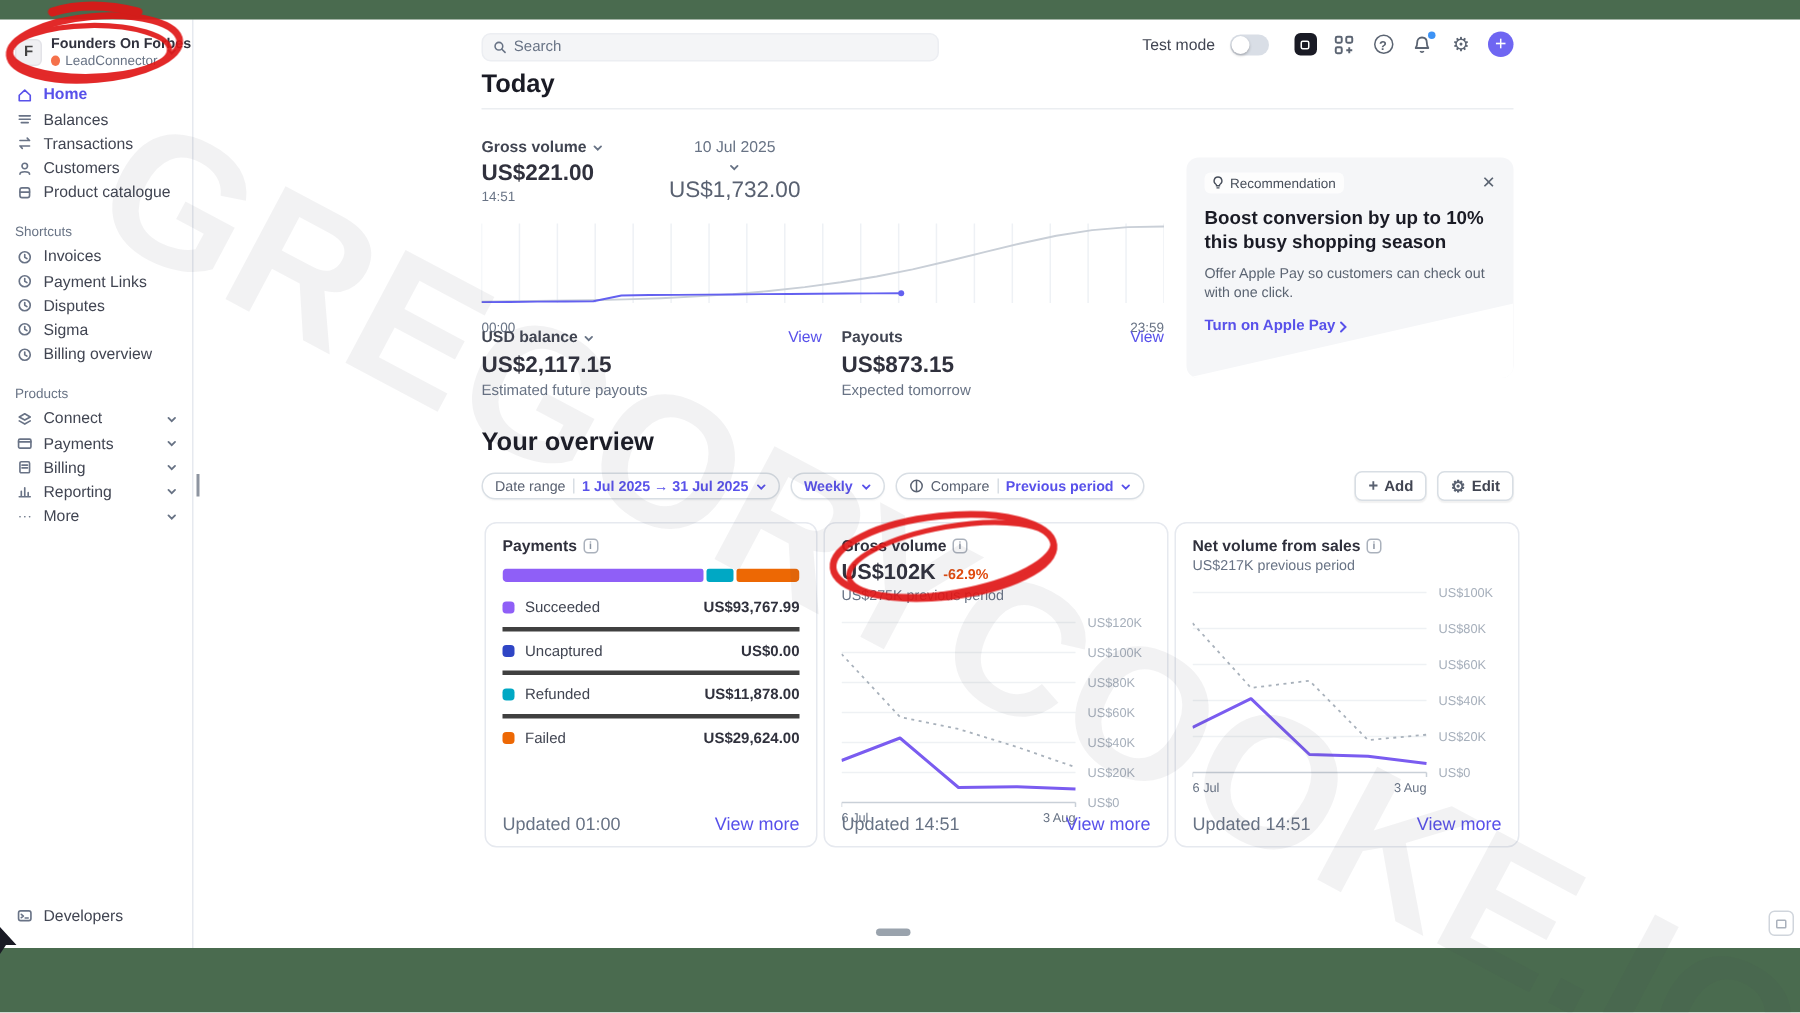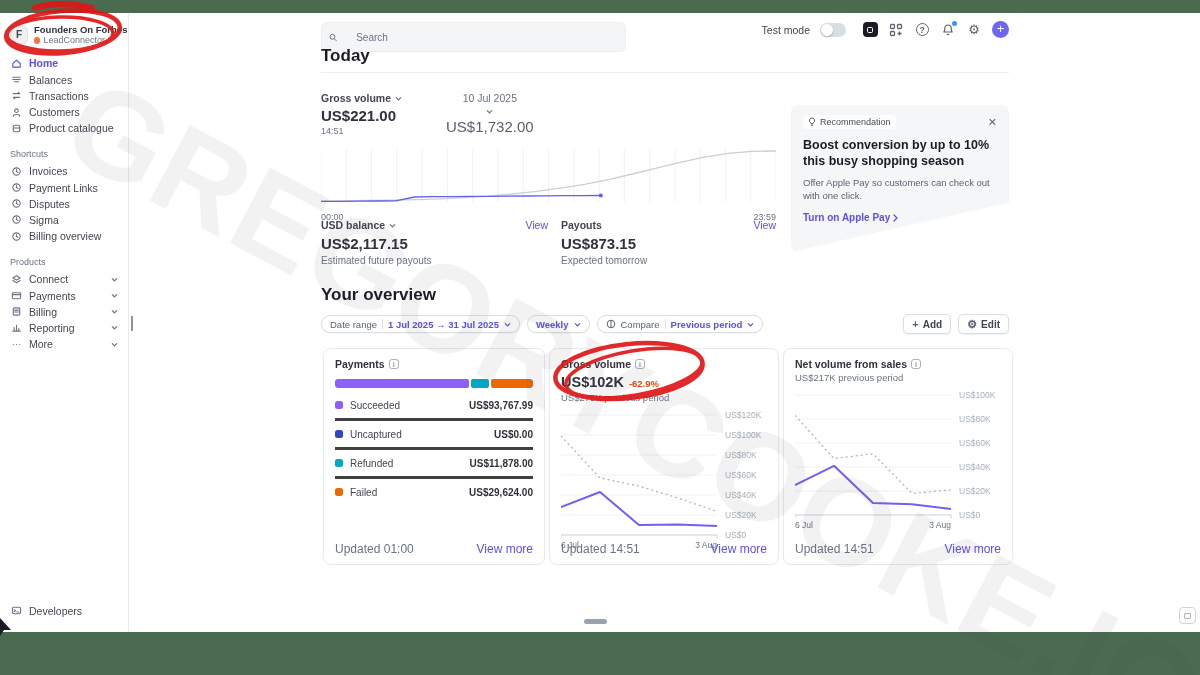--- a/index.html
+++ b/index.html
@@ -31,21 +31,21 @@
   .nav-item .chev { margin-left:auto; }
 
   .sec-label { font-size:9px; color:#687385; margin:13px 2px 4px 2px; }
   .developers { position:absolute; bottom:13px; left:8px; right:8px; }
   .sidebar-cursor { position:absolute; left:131px; top:303px; width:1.5px; height:15px; background:#8d94a0; z-index:3; }
 
   
   .main { position:absolute; left:130px; top:0; right:0; height:100%; }
   .container { position:relative; width:688px; margin:0 auto; height:100%; }
 
-  .search-wrap { position:absolute; top:9px; left:0; width:305px; height:30px; background:#f4f5f7; border:1px solid #eceef2; border-radius:6px; display:flex; align-items:center; gap:19px; padding:0 7px; }
+  .search-wrap { position:absolute; top:9px; left:0; width:305px; height:19px; background:#f4f5f7; border:1px solid #eceef2; border-radius:6px; display:flex; align-items:center; gap:5px; padding:0 7px; }
   .search-wrap svg { width:9px; height:9px; }
   .search-wrap input { border:none; outline:none; background:transparent; font-size:10px; color:#414552; width:100%; font-family:"Liberation Sans",sans-serif; }
   .search-wrap input::placeholder { color:#687385; }
 
   .top-cluster { position:absolute; top:8px; right:0; display:flex; align-items:center; gap:10px; }
   .testmode-label { font-size:10.5px; color:#414552; font-weight:500; }
   .toggle { width:26px; height:14px; border-radius:8px; background:#d9dee6; position:relative; cursor:pointer; margin-right:6px; }
   .toggle .knob { position:absolute; left:1px; top:1px; width:12px; height:12px; border-radius:50%; background:#fff; box-shadow:0 1px 2px rgba(0,0,0,.25); }
   .tb-icon { width:16px; height:16px; display:flex; align-items:center; justify-content:center; cursor:pointer; position:relative; }
   .tb-icon svg { width:14px; height:14px; }

